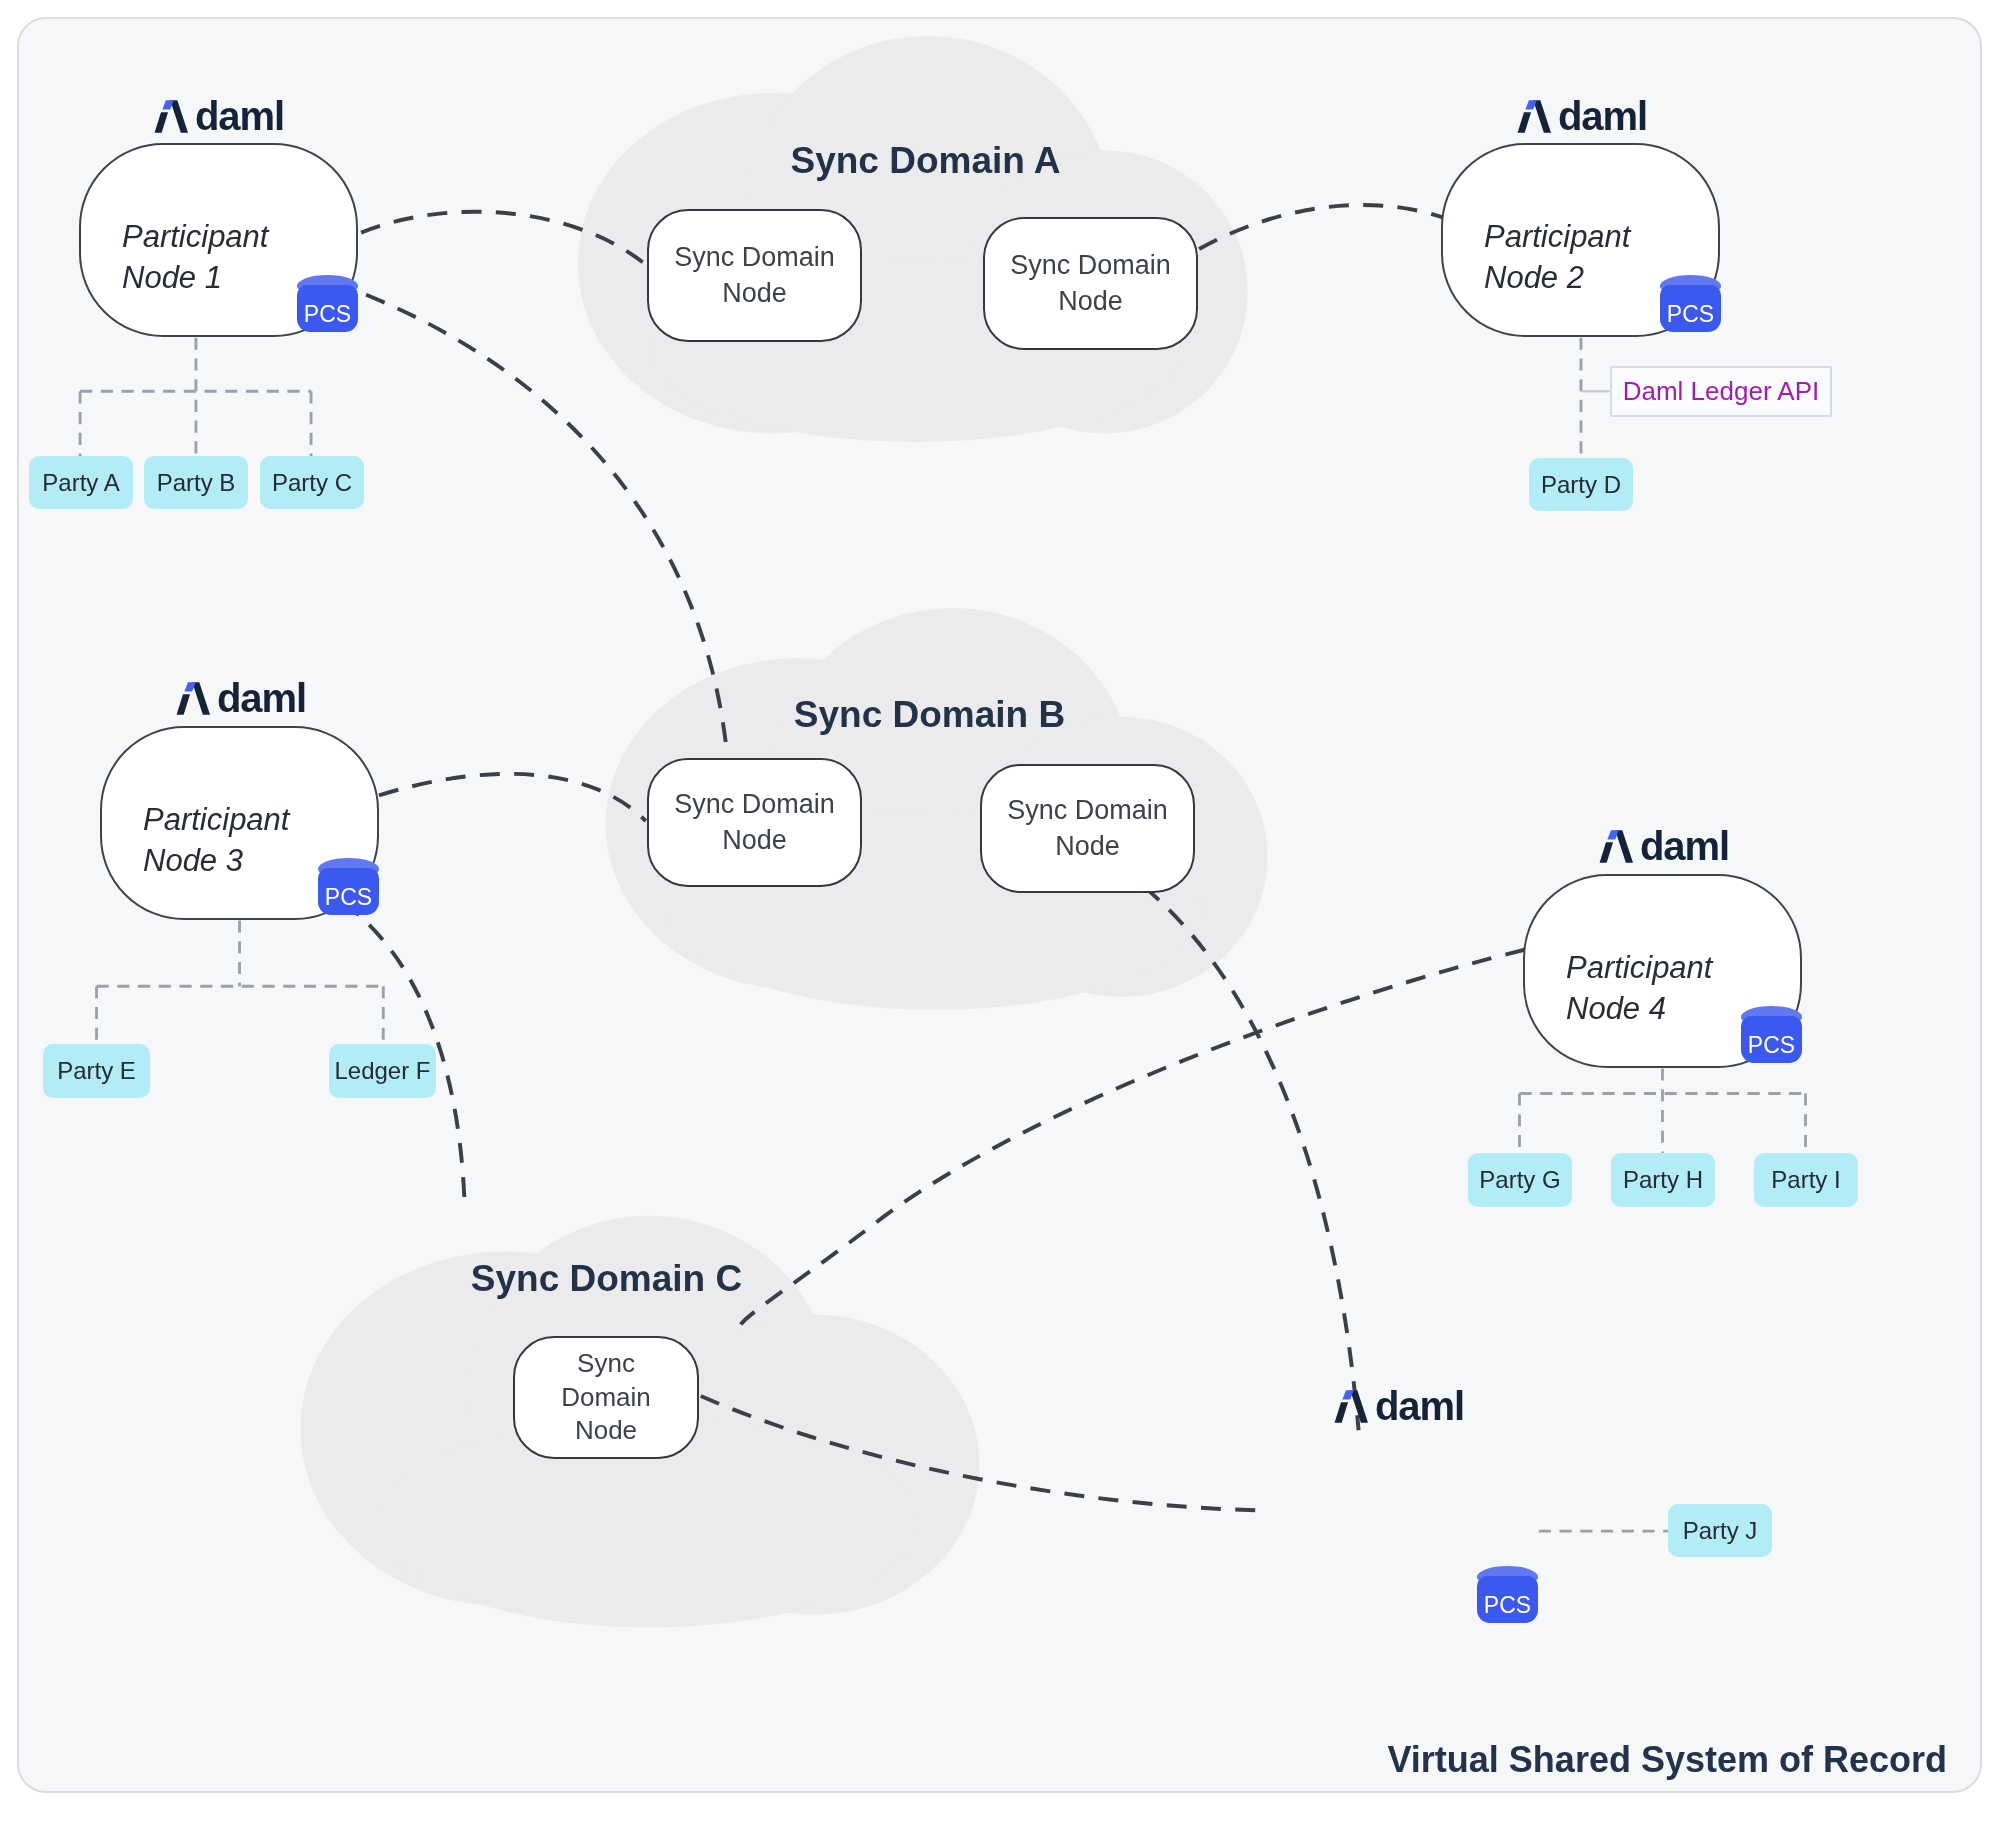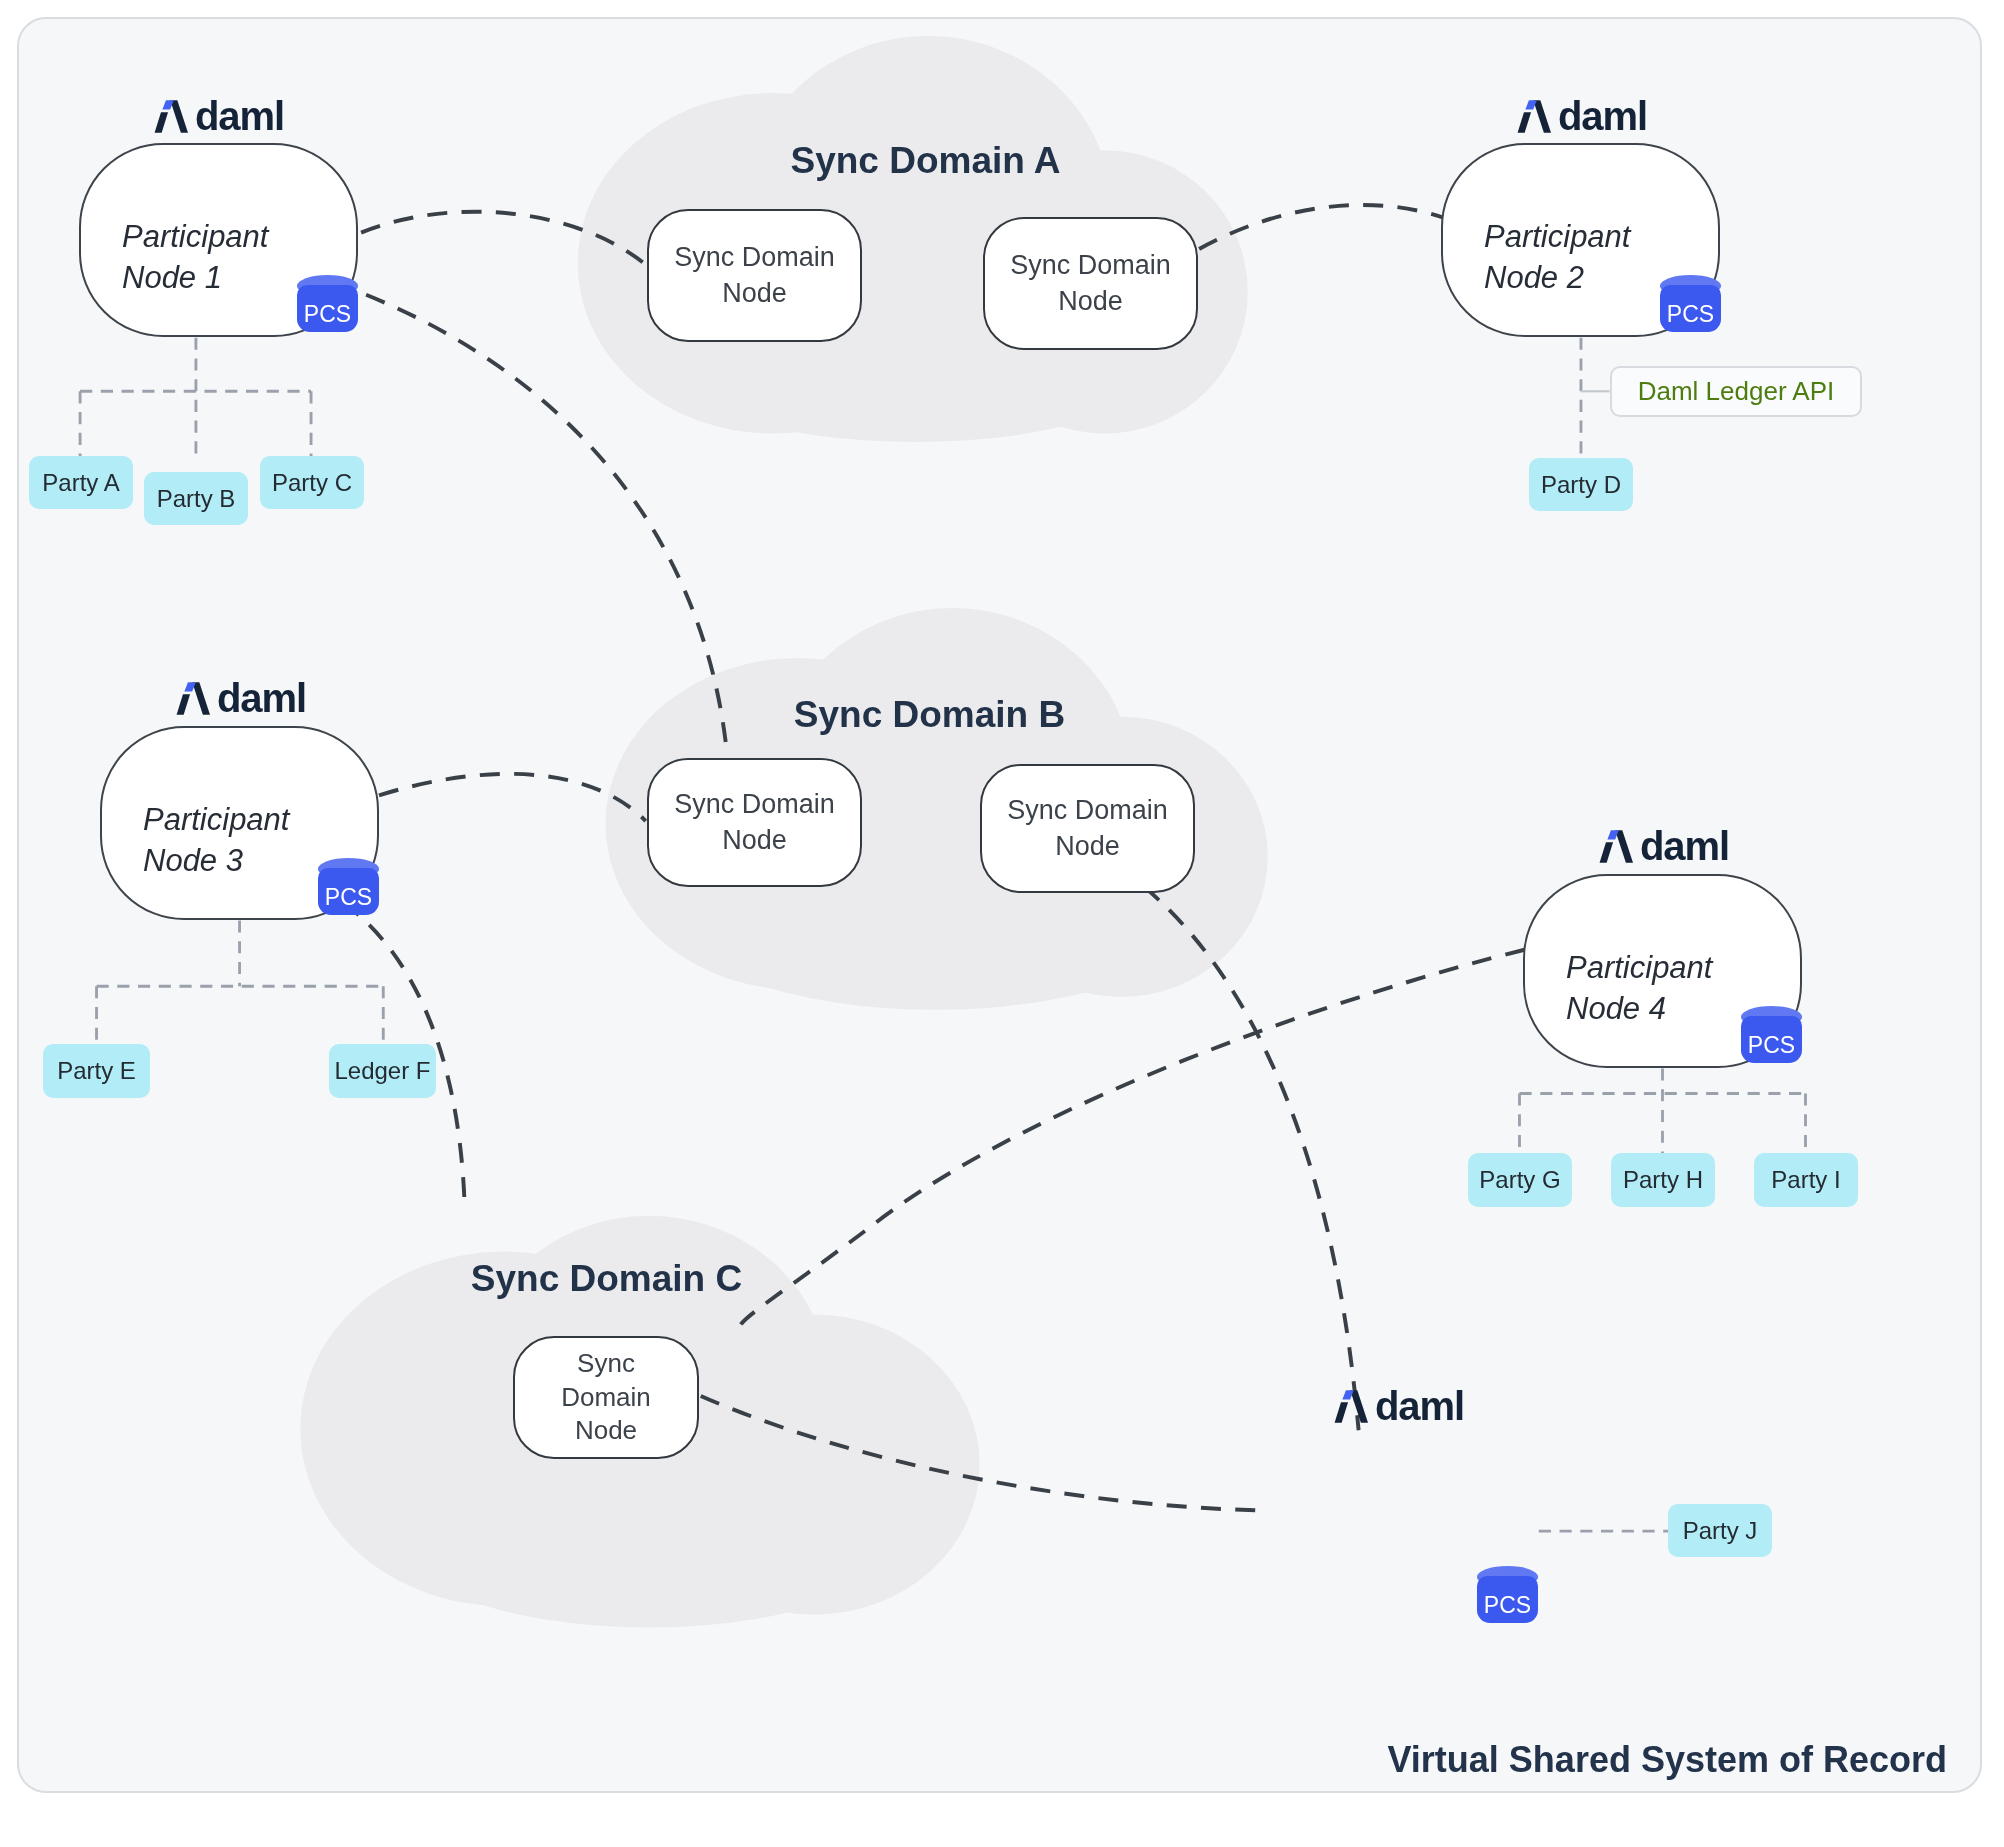--- a/index.html
+++ b/index.html
@@ -12,22 +12,22 @@
 
   .domain-title{font-size:37px;font-weight:800;color:#223349;text-align:center;width:429px;}
   .sync-node{background:#ffffff;border:2.1px solid #333940;border-radius:41px;
              display:flex;align-items:center;justify-content:center;text-align:center;
              font-size:27px;font-weight:500;color:#3c424a;line-height:1.3;padding:12px 20px;}
   .pnode{background:#ffffff;border:2.9px solid #3e444b;border-radius:84px;}
   .pnode-label{position:absolute;left:41px;top:72px;width:182px;font-size:31px;font-weight:500;
                color:#262d36;line-height:1.32;font-style:italic;}
   .party{background:#b2ecf6;border-radius:10px;width:104px;height:53px;display:flex;
          align-items:center;justify-content:center;font-size:24px;font-weight:500;color:#242b33;}
-  .ledger{background:#fafbfc;border:2.1px solid #d7dbe0;border-radius:10px;width:252px;height:51px;
-          display:flex;align-items:center;justify-content:center;font-size:26px;font-weight:500;color:#4d7c0f;}
+  .ledger{background:#fafbfc;border:2.1px solid #d7dbe0;border-radius:2px;width:222px;height:51px;
+          display:flex;align-items:center;justify-content:center;font-size:26px;font-weight:500;color:#a21caf;}
   .logo{display:flex;align-items:flex-end;justify-content:center;width:157px;height:41px;}
   .logo .word{font-size:40px;font-weight:800;color:#152338;letter-spacing:-1.1px;line-height:0.82;margin-left:7px;}
   .pcs{width:61px;height:57px;}
   .pcs .pcs-body{position:absolute;left:0;top:10px;width:61px;height:47px;background:#3c59ef;
                  border-radius:10px 10px 13px 13px;}
   .pcs .pcs-top{position:absolute;left:0;top:0;width:61px;height:21.5px;background:#6079f3;border-radius:50%;}
   .pcs .pcs-label{position:absolute;left:0;bottom:3.6px;width:100%;text-align:center;
                   color:#ffffff;font-size:23px;font-weight:500;}
   .footer{font-size:36px;font-weight:700;color:#22334b;width:644px;text-align:right;}
 </style>
@@ -102,21 +102,21 @@
   </div>
   <div class="abs pnode" style="left:79px;top:143px;width:279px;height:194px;">
     <div class="pnode-label">Participant Node 1</div>
   </div>
   <div class="abs pcs" style="left:297px;top:275px;">
     <div class="pcs-top"></div>
     <div class="pcs-body"></div>
     <div class="pcs-label">PCS</div>
   </div>
   <div class="abs party" style="left:29px;top:456px;">Party A</div>
-  <div class="abs party" style="left:144px;top:472px;">Party B</div>
+  <div class="abs party" style="left:144px;top:456px;">Party B</div>
   <div class="abs party" style="left:260px;top:456px;">Party C</div>
 
   <div class="abs logo" style="left:1502px;top:92px;">
     <svg width="37" height="33" viewBox="0 0 52 46">
       <polygon points="27,0 37,0 52,46 42,46" fill="#152338"></polygon>
       <polygon points="14,17 24,17 15,46 5,46" fill="#152338"></polygon>
       <polygon points="21,0 32,0 27,13 16,13" fill="#4563f2"></polygon>
     </svg>
     <span class="word">daml</span>
   </div>

